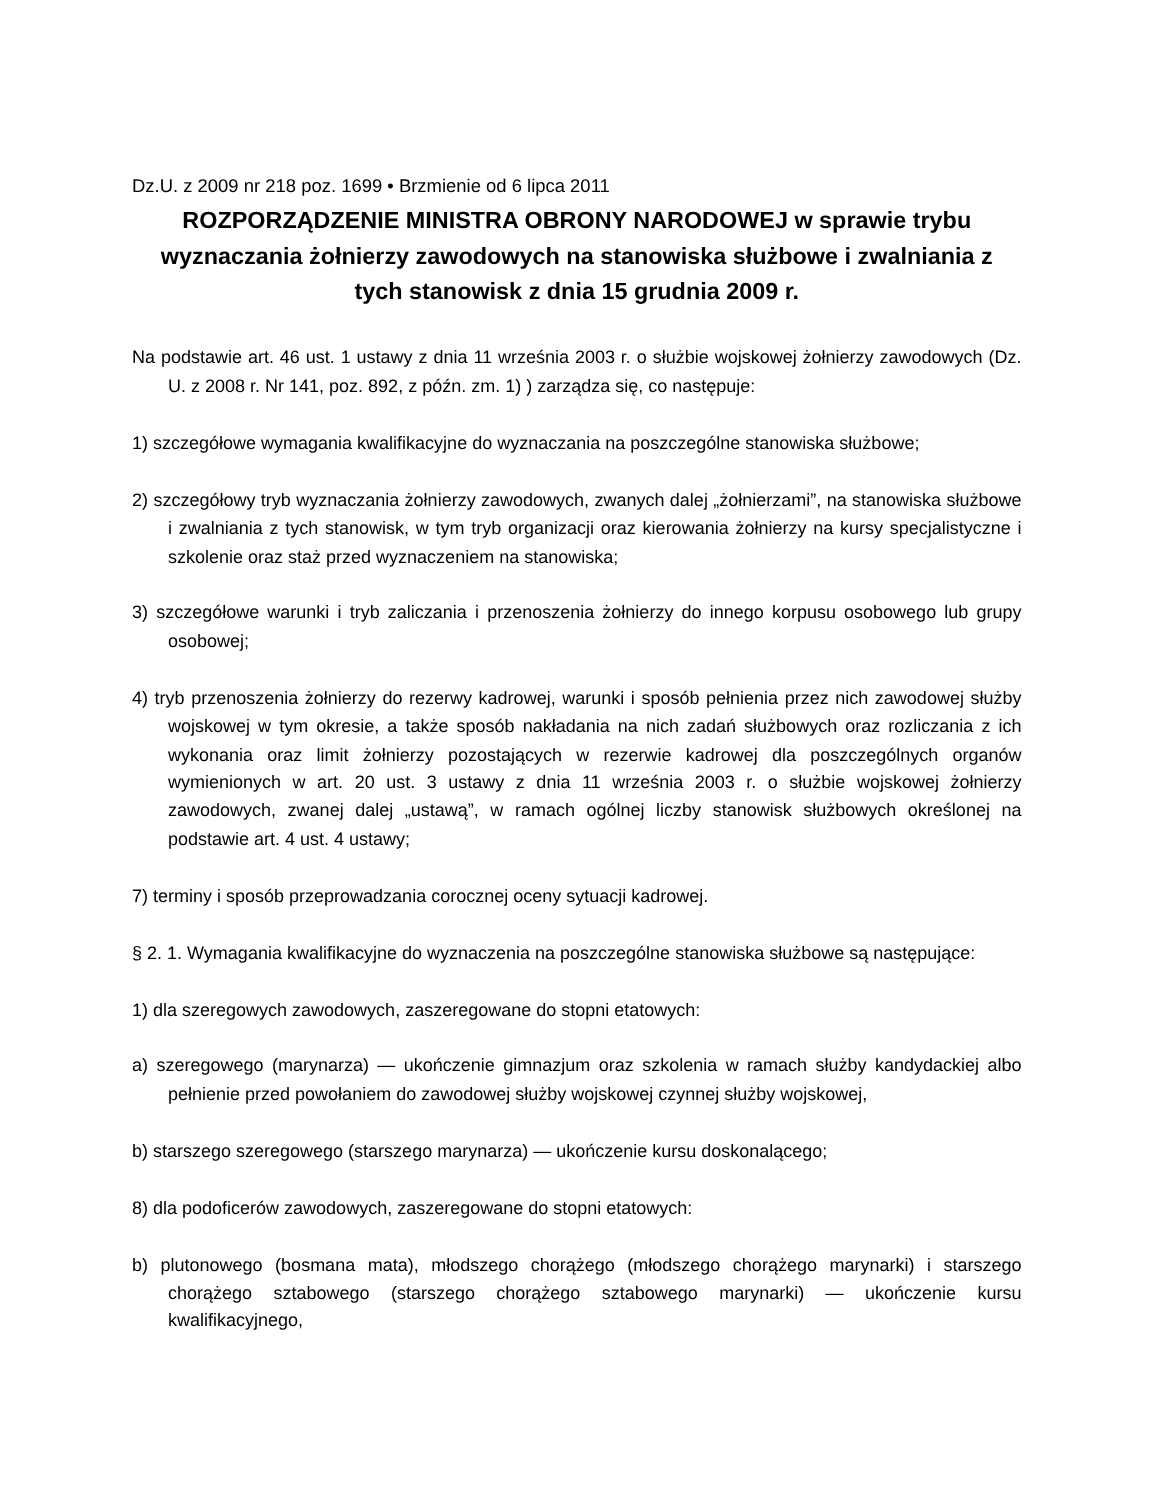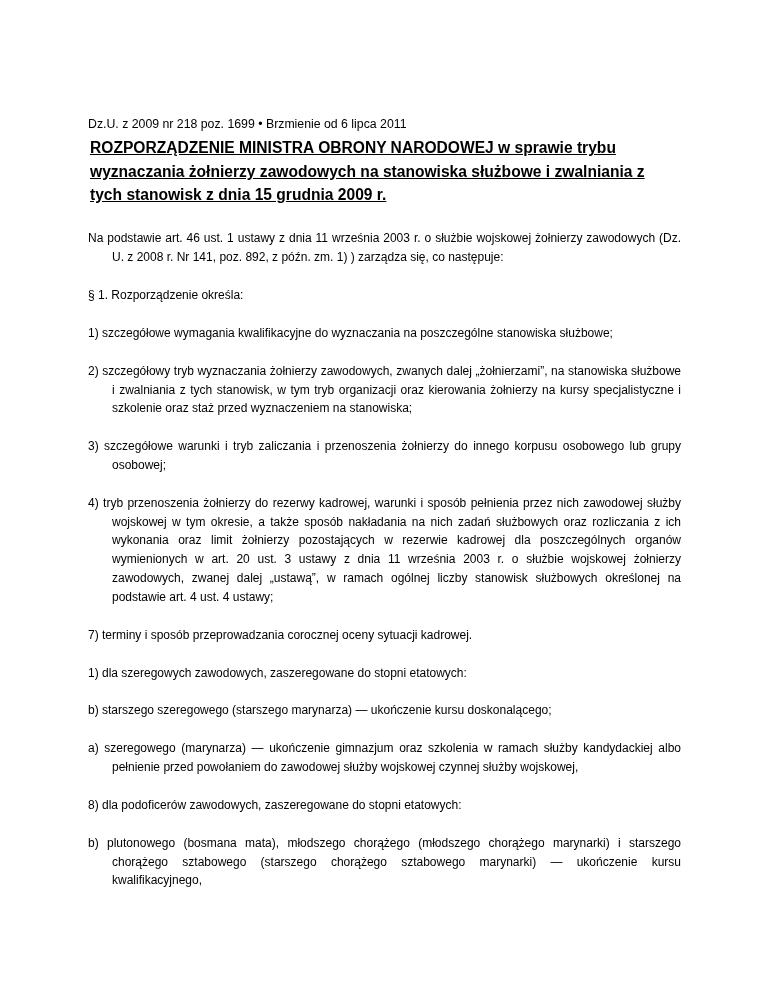--- a/index.html
+++ b/index.html
@@ -19,23 +19,22 @@
   .citation {
     font-size: 12.3px;
     line-height: 1.4;
     text-align: left;
     margin-bottom: 3px;
   }
   .doc-title {
     font-size: 15.6px;
     font-weight: bold;
     line-height: 1.5;
-    text-align: left;
+    text-align: center;
     margin: 0 2px 23px 2px;
-    text-decoration: underline;
   }
   .para {
     font-size: 12px;
     line-height: 1.57;
     text-align: justify;
     margin-bottom: 19px;
   }
   .hang {
     padding-left: 24px;
     text-indent: -24px;
@@ -50,38 +49,38 @@
 <div class="page">
 
   <div class="citation">Dz.U. z 2009 nr 218 poz. 1699 • Brzmienie od 6 lipca 2011</div>
 
   <h1 class="doc-title">ROZPORZĄDZENIE MINISTRA OBRONY NARODOWEJ w sprawie trybu wyznaczania żołnierzy zawodowych na stanowiska służbowe i zwalniania z tych stanowisk z dnia 15 grudnia 2009 r.</h1>
 
   <main>
 
     <p class="para hang">Na podstawie art. 46 ust. 1 ustawy z dnia 11 września 2003 r. o służbie wojskowej żołnierzy zawodowych (Dz. U. z 2008 r. Nr 141, poz. 892, z późn. zm. 1) ) zarządza się, co następuje:</p>
 
-    <p class="para plain">§ 1. Rozporządzenie określa:</p>
 
     <p class="para hang">1) szczegółowe wymagania kwalifikacyjne do wyznaczania na poszczególne stanowiska służbowe;</p>
 
     <p class="para hang">2) szczegółowy tryb wyznaczania żołnierzy zawodowych, zwanych dalej „żołnierzami”, na stanowiska służbowe i zwalniania z tych stanowisk, w tym tryb organizacji oraz kierowania żołnierzy na kursy specjalistyczne i szkolenie oraz staż przed wyznaczeniem na stanowiska;</p>
 
     <p class="para hang">3) szczegółowe warunki i tryb zaliczania i przenoszenia żołnierzy do innego korpusu osobowego lub grupy osobowej;</p>
 
     <p class="para hang">4) tryb przenoszenia żołnierzy do rezerwy kadrowej, warunki i sposób pełnienia przez nich zawodowej służby wojskowej w tym okresie, a także sposób nakładania na nich zadań służbowych oraz rozliczania z ich wykonania oraz limit żołnierzy pozostających w rezerwie kadrowej dla poszczególnych organów wymienionych w art. 20 ust. 3 ustawy z dnia 11 września 2003 r. o służbie wojskowej żołnierzy zawodowych, zwanej dalej „ustawą”, w ramach ogólnej liczby stanowisk służbowych określonej na podstawie art. 4 ust. 4 ustawy;</p>
 
     <p class="para hang">7) terminy i sposób przeprowadzania corocznej oceny sytuacji kadrowej.</p>
 
+    <p class="para plain">§ 2. 1. Wymagania kwalifikacyjne do wyznaczenia na poszczególne stanowiska służbowe są następujące:</p>
 
     <p class="para hang">1) dla szeregowych zawodowych, zaszeregowane do stopni etatowych:</p>
 
+    <p class="para hang">a) szeregowego (marynarza) — ukończenie gimnazjum oraz szkolenia w ramach służby kandydackiej albo pełnienie przed powołaniem do zawodowej służby wojskowej czynnej służby wojskowej,</p>
+
     <p class="para hang">b) starszego szeregowego (starszego marynarza) — ukończenie kursu doskonalącego;</p>
-
-    <p class="para hang">a) szeregowego (marynarza) — ukończenie gimnazjum oraz szkolenia w ramach służby kandydackiej albo pełnienie przed powołaniem do zawodowej służby wojskowej czynnej służby wojskowej,</p>
 
     <p class="para hang">8) dla podoficerów zawodowych, zaszeregowane do stopni etatowych:</p>
 
 
     <p class="para hang">b) plutonowego (bosmana mata), młodszego chorążego (młodszego chorążego marynarki) i starszego chorążego sztabowego (starszego chorążego sztabowego marynarki) — ukończenie kursu kwalifikacyjnego,</p>
 
   </main>
 
 </div>
 

